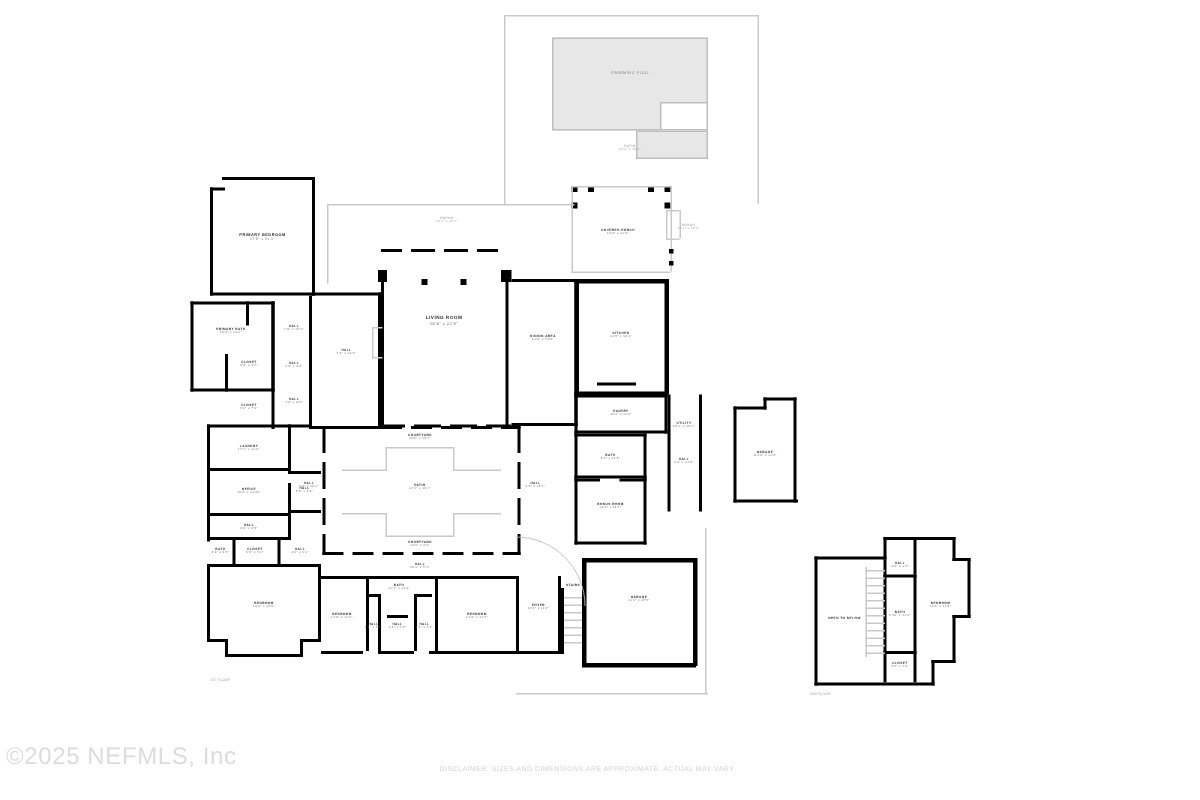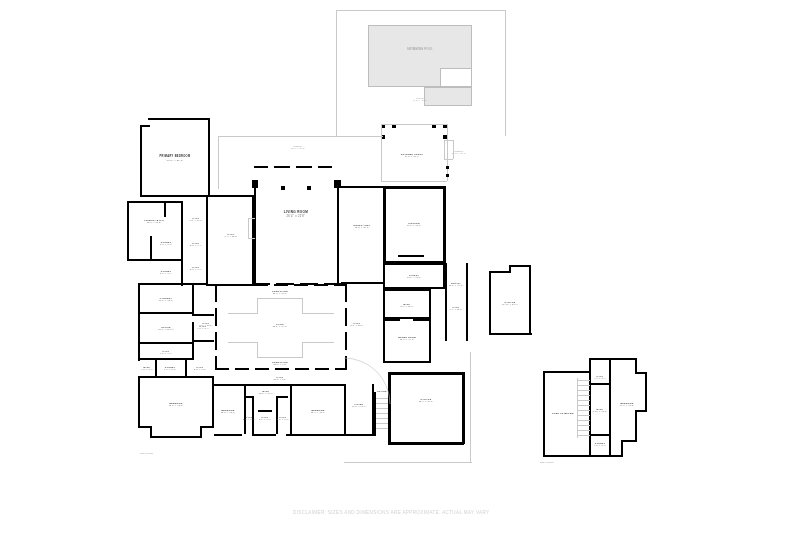--- a/index.html
+++ b/index.html
@@ -477,15 +477,16 @@
     <span class="dm">4'0" x 3'4"</span>
   </div>
   <div class="lbl tiny" style="left:627px;top:404px;">
     <span class="nm">BEDROOM</span>
     <span class="dm">19'0" x 15'8"</span>
   </div>
 
   <div id="main-tag">1ST FLOOR</div>
   <div id="level-tag">2ND FLOOR</div>
 
+  <div id="copyright">©2025 NEFMLS, Inc</div>
   <div id="disclaimer">DISCLAIMER: SIZES AND DIMENSIONS ARE APPROXIMATE. ACTUAL MAY VARY.</div>
 
 </div>
 
 </body></html>

